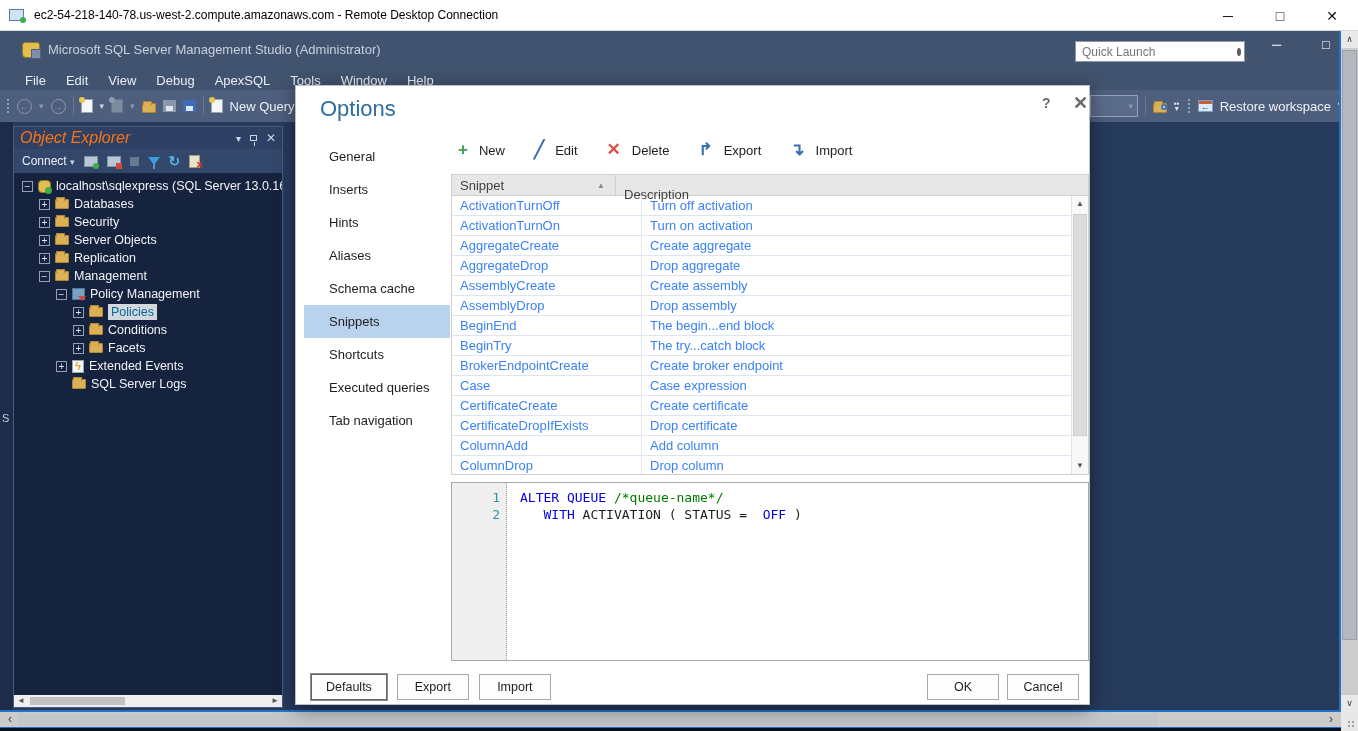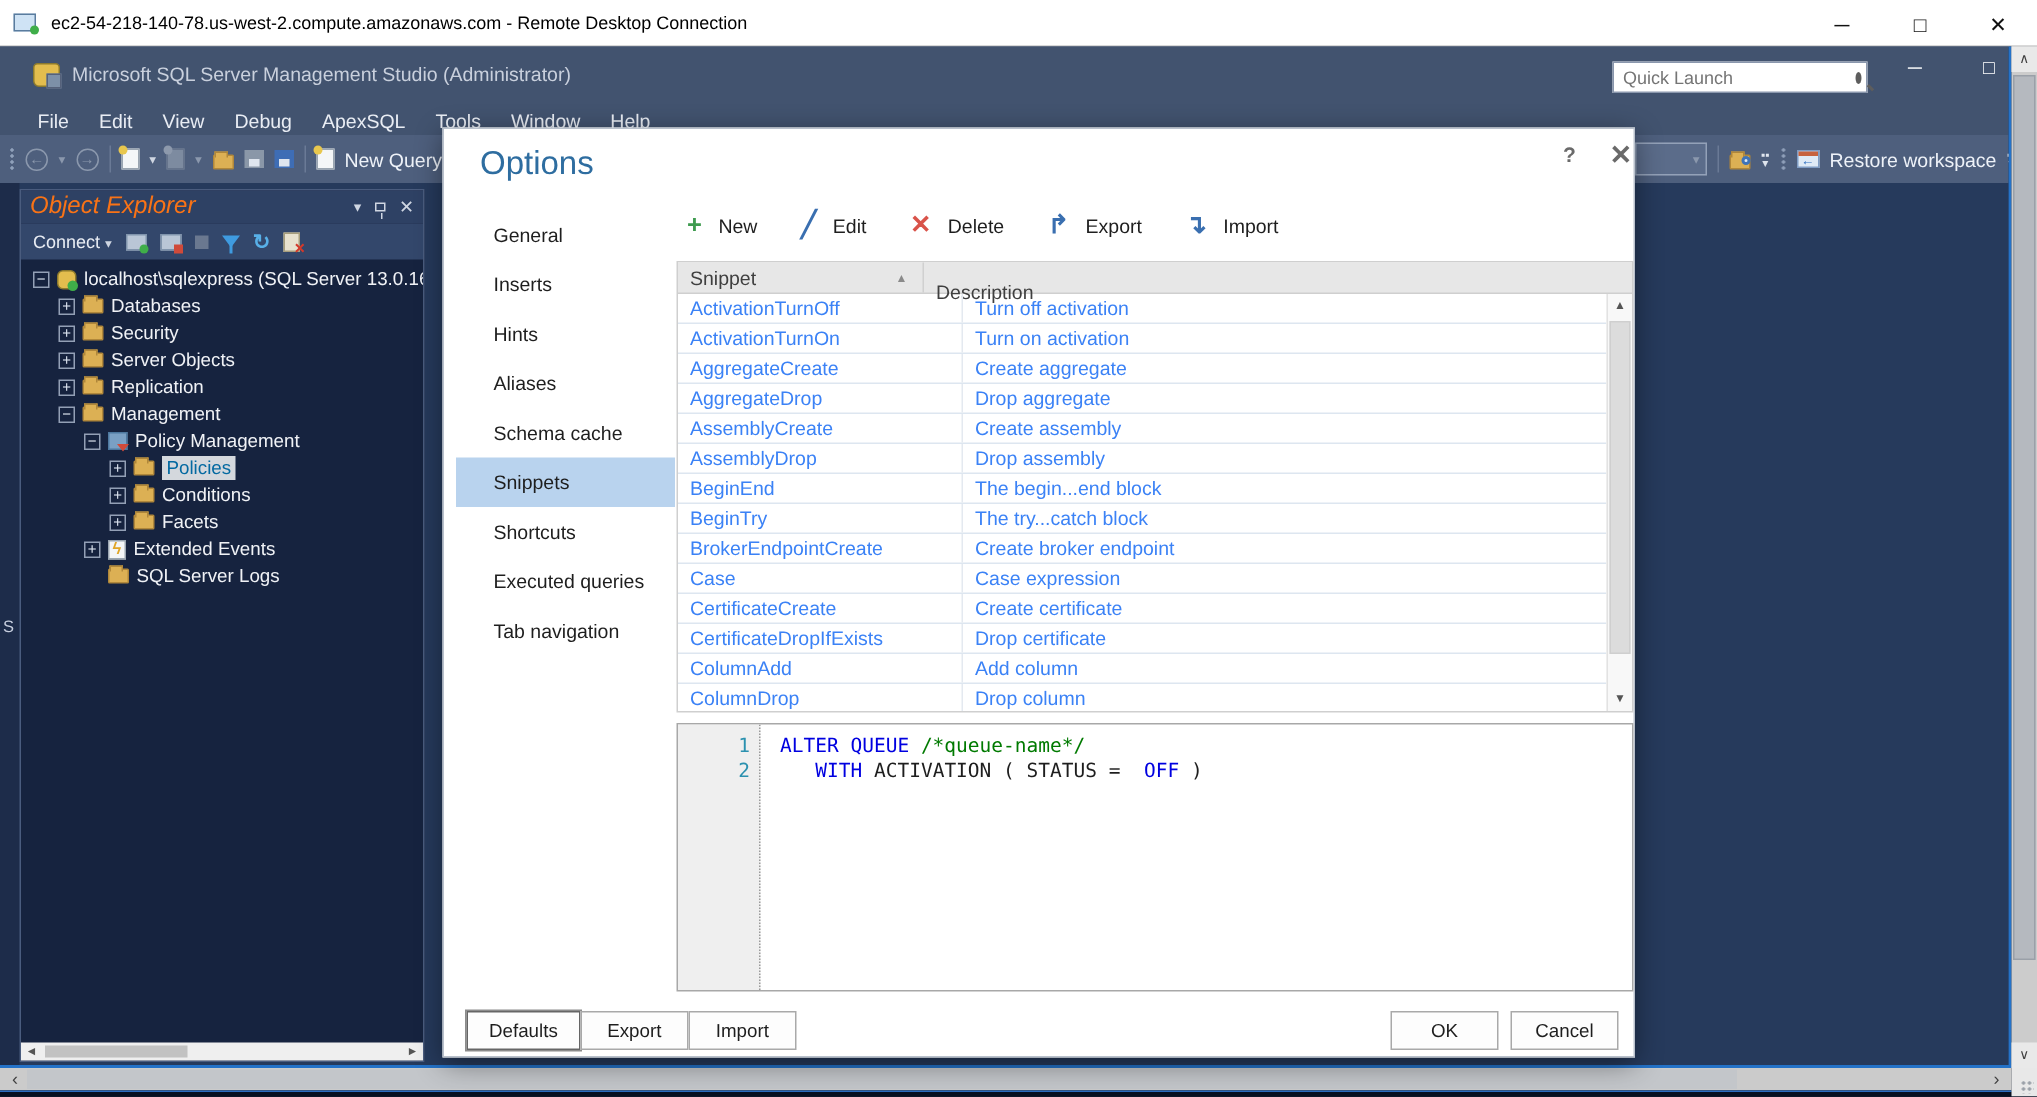--- a/index.html
+++ b/index.html
@@ -135,21 +135,21 @@
   .code-line { position:relative; height:17px; line-height:17px; font-family:"DejaVu Sans Mono", monospace; font-size:13px; white-space:pre; }
   .code-line .ln { position:absolute; left:0; width:48px; text-align:right; color:#2b91af; }
   .code-line .code-text { position:absolute; left:68px; }
   .c-kw { color:#0000e0; }
   .c-com { color:#007a00; }
   .c-pl { color:#1e1e1e; }
   #code-lines { position:absolute; left:0; top:6px; width:100%; }
 
   .dlg-btn { height:26px; background:#fdfdfd; border:1px solid #a9a9a9; font-size:12.5px; color:#1e1e1e; font-family:"Liberation Sans",sans-serif; padding:0 14px; min-width:72px; }
   .dlg-btn.focused { border:1px solid #666; box-shadow:0 0 0 1px #8c8c8c; }
-  #dlg-footer-left { position:absolute; left:15px; top:588px; display:flex; }
+  #dlg-footer-left { position:absolute; left:15px; top:588px; display:flex; gap:10px; }
   #dlg-footer-right { position:absolute; right:10px; top:588px; display:flex; gap:8px;align-items:center; }
 
   
   #rdp-vscroll { position:absolute; left:1341px; top:31px; width:17px; height:681px; background:#cccccc; }
   .v-btn { position:absolute; left:0; width:17px; height:17px; background:#e9e9e9; color:#404040; font-size:9px; text-align:center; line-height:17px; }
   #rdp-vthumb { position:absolute; left:1px; top:19px; width:15px; height:590px; background:#b5b9bf; border:1px solid #9aa0a8; }
   #rdp-corner { position:absolute; left:1341px; top:712px; width:17px; height:19px; background:#e8e8e8; }
   #rdp-corner::after { content:""; position:absolute; right:2px; bottom:2px; width:9px; height:9px; background-image:radial-gradient(circle,#9aa0a8 1px,transparent 1.2px); background-size:4px 4px; }
   #rdp-hscroll { position:absolute; left:0; top:712px; width:1341px; height:15px; background:#cbcbcb; }
   .h-btn { position:absolute; top:0; width:16px; height:15px; color:#3f3f3f; font-size:12px; text-align:center; line-height:14px; }

